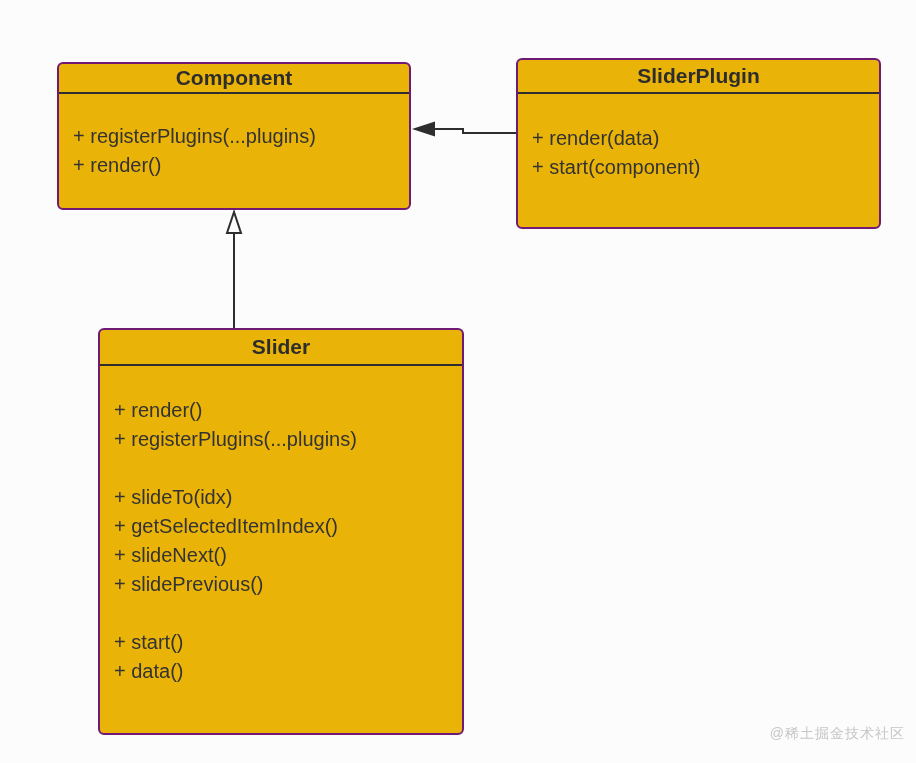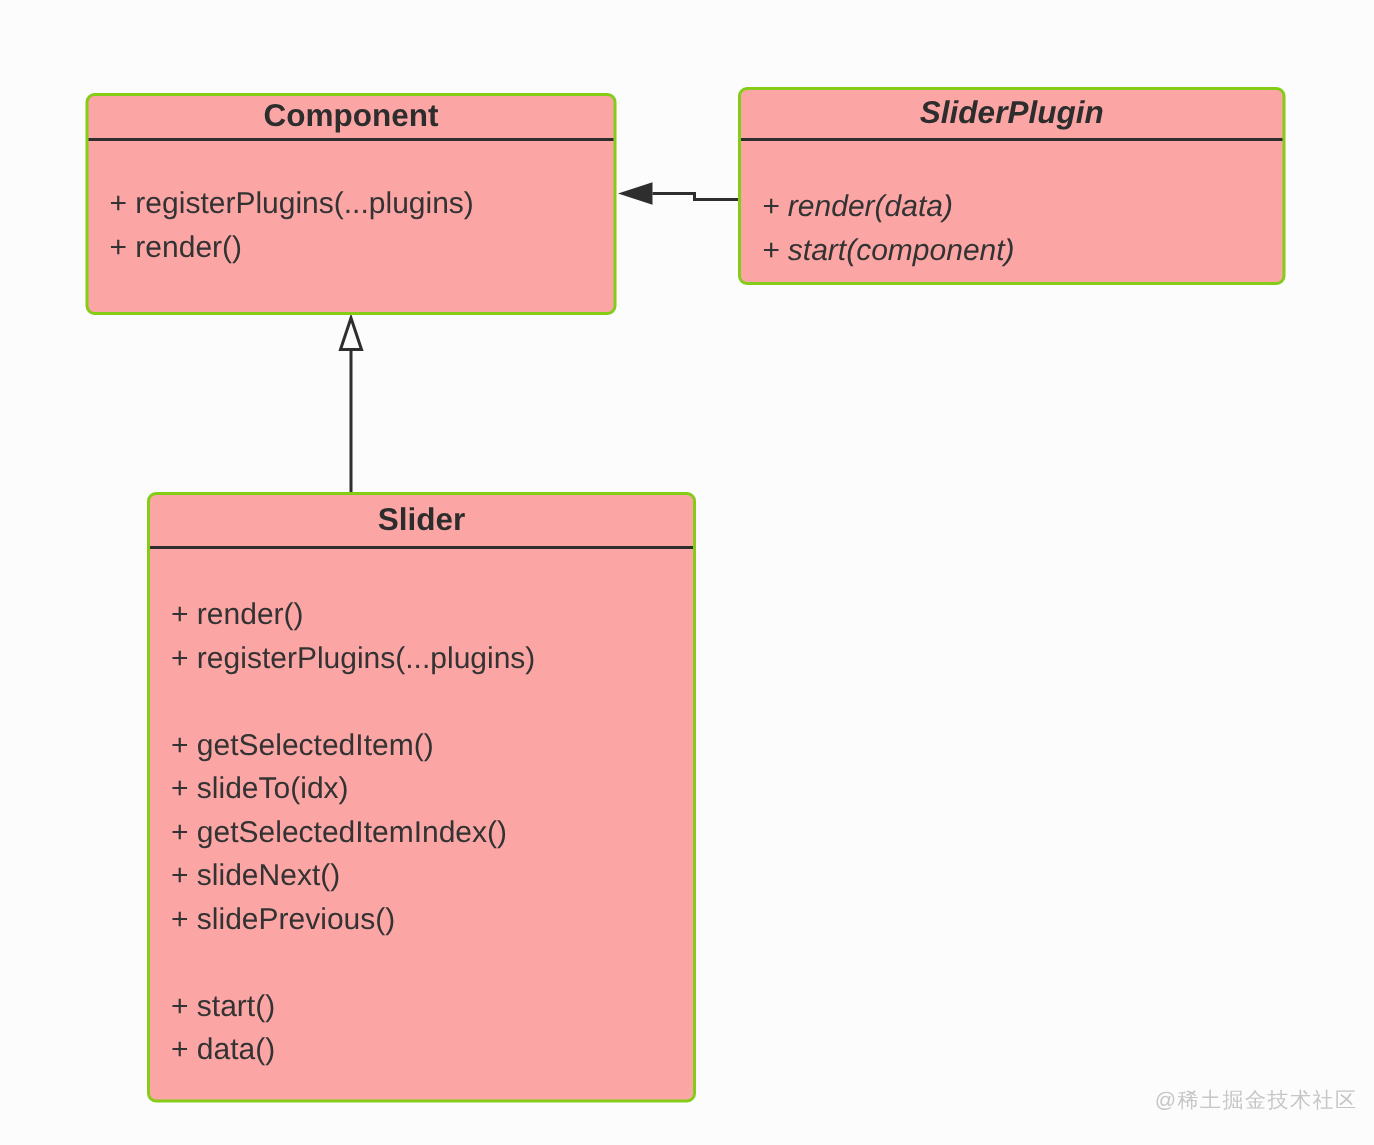--- a/index.html
+++ b/index.html
@@ -7,23 +7,23 @@
     width: 916px; height: 763px;
     background: #fcfcfc;
     font-family: "Liberation Sans", "DejaVu Sans", sans-serif;
     position: relative;
     overflow: hidden;
   }
   .canvas { position: absolute; inset: 0; width: 916px; height: 763px; }
 
   .uml-class {
     position: absolute;
-    border: 2px solid #84cc16;
+    border: 2px solid #701a75;
     border-radius: 6px;
-    background: #fca5a5;
+    background: #eab308;
     color: #333333;
   }
   .uml-title {
     text-align: center;
     font-weight: bold;
     font-size: 21px;
     color: #2d2d2d;
     border-bottom: 2px solid #2e2e2e;
     display: flex;
     align-items: center;
@@ -38,21 +38,21 @@
     min-height: 29px;
     white-space: pre;
   }
 
   
   #component-class { left: 57px; top: 62px; width: 354px; height: 148px; }
   #component-class .uml-title { height: 30px; }
   #component-class .uml-methods { padding: 28px 14px 0 14px; }
 
   
-  #sliderplugin-class { left: 492px; top: 58px; width: 365px; height: 132px; font-style: italic; }
+  #sliderplugin-class { left: 516px; top: 58px; width: 365px; height: 171px; }
   #sliderplugin-class .uml-title { height: 34px; }
   #sliderplugin-class .uml-methods { padding: 30px 32px 0 14px; }
 
   
   #slider-class { left: 50px; top: 328px; width: 366px; height: 407px; margin-left: 48px; }
   #slider-class .uml-title { height: 36px; }
   #slider-class .uml-methods { padding: 30px 14px 0 14px; }
 
   svg.connectors {
     position: absolute; inset: 0;
@@ -102,21 +102,20 @@
       <div class="method-line">+ start(component)</div>
     </div>
   </div>
 
   <div class="uml-class" id="slider-class">
     <div class="uml-title">Slider</div>
     <div class="uml-methods">
       <div class="method-line">+ render()</div>
       <div class="method-line">+ registerPlugins(...plugins)</div>
       <div class="method-line"></div>
-      <div class="method-line">+ getSelectedItem()</div>
       <div class="method-line">+ slideTo(idx)</div>
       <div class="method-line">+ getSelectedItemIndex()</div>
       <div class="method-line">+ slideNext()</div>
       <div class="method-line">+ slidePrevious()</div>
       <div class="method-line"></div>
       <div class="method-line">+ start()</div>
       <div class="method-line">+ data()</div>
     </div>
   </div>
 

